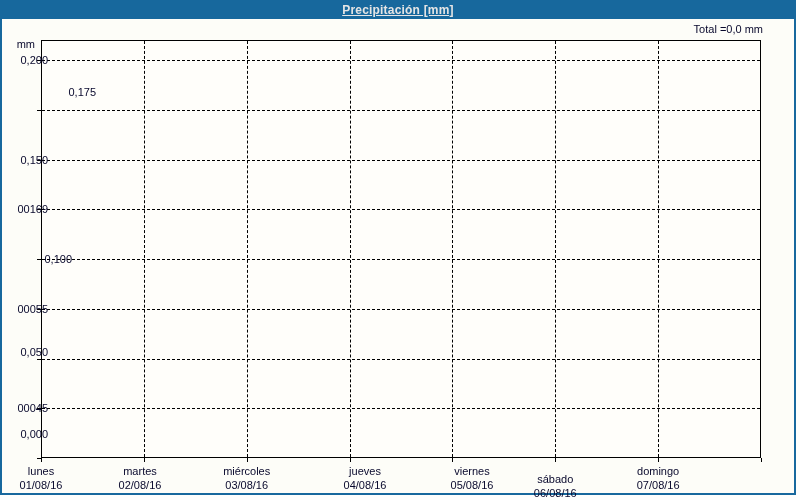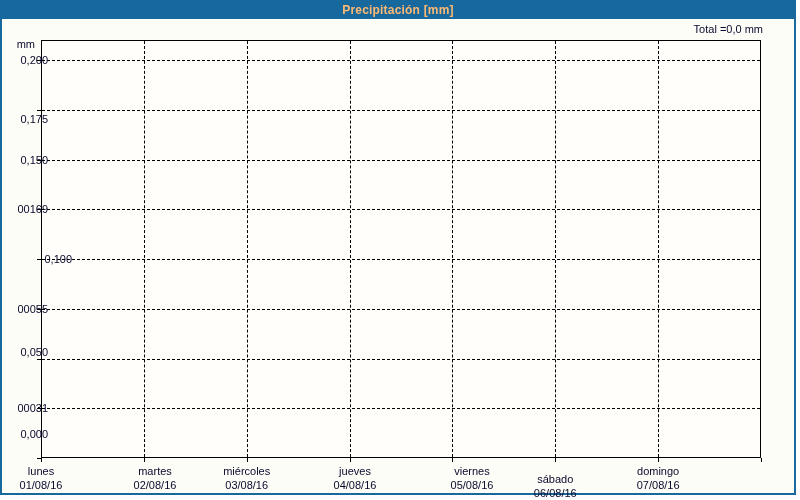--- a/index.html
+++ b/index.html
@@ -8,23 +8,24 @@
     background:#fdfefd;overflow:hidden;
     font-family:"Liberation Sans","DejaVu Sans",sans-serif;
     -webkit-font-smoothing:antialiased;
   }
   .panel{
     position:absolute;left:0;top:0;width:796px;height:495px;
     box-sizing:border-box;border:2px solid #17689d;background:#fdfdf8;
   }
   .titlebar{
     position:absolute;left:0;top:0;width:100%;height:17px;
-    background:#17689d;color:#fdba74;text-align:center;
+    background:#17689d;color:#e5e5e5;text-align:center;
     font-size:12px;font-weight:bold;line-height:17px;
     letter-spacing:0.2px;
+    text-decoration:underline;
   }
   .total-label{
     position:absolute;right:37px;top:23px;
     font-size:11px;color:#08082c;
   }
   .plot{
     position:absolute;left:41px;top:40px;width:720px;height:418px;
     box-sizing:border-box;border:1px solid #000000;background:#fffefa;
   }
   .grid-h{position:absolute;left:42px;width:718px;height:0;border-top:1px dashed #000000;}
@@ -59,68 +60,68 @@
   <div class="yunit">mm</div>
 
   <div class="plot"></div>
 
   <div id="overlay">
       <div class="grid-h" style="top: 60px;"></div>
       <div class="tick-y" style="top: 60px;"></div>
       <div class="ylab" style="top: 54px;">0,200</div>
       <div class="grid-h" style="top: 109.75px;"></div>
       <div class="tick-y" style="top: 109.75px;"></div>
-      <div class="ylab" style="top: 113px;">0,175</div>
+      <div class="ylab" style="top: 86px; padding-left: 48px;">0,175</div>
       <div class="grid-h" style="top: 159.5px;"></div>
       <div class="tick-y" style="top: 159.5px;"></div>
       <div class="ylab" style="top: 153.5px;">0,150</div>
       <div class="grid-h" style="top: 209.25px;"></div>
       <div class="tick-y" style="top: 209.25px;"></div>
       <div class="ylab" style="top: 203.25px;">00169</div>
       <div class="grid-h" style="top: 259px;"></div>
       <div class="tick-y" style="top: 259px;"></div>
       <div class="ylab" style="top: 253px; padding-left: 24px;">0,100</div>
       <div class="grid-h" style="top: 308.75px;"></div>
       <div class="tick-y" style="top: 308.75px;"></div>
       <div class="ylab" style="top: 302.75px;">00055</div>
       <div class="grid-h" style="top: 358.5px;"></div>
       <div class="tick-y" style="top: 358.5px;"></div>
       <div class="ylab" style="top: 346px;">0,050</div>
       <div class="grid-h" style="top: 408.25px;"></div>
       <div class="tick-y" style="top: 408.25px;"></div>
-      <div class="ylab" style="top: 402.25px;">00031</div>
+      <div class="ylab" style="top: 402.25px;">00045</div>
       <div class="tick-y" style="top: 458px;"></div>
       <div class="ylab" style="top: 428px;">0,000</div>
       <div class="grid-v" style="left: 143.857px;"></div>
       <div class="grid-v" style="left: 246.714px;"></div>
       <div class="grid-v" style="left: 349.571px;"></div>
       <div class="grid-v" style="left: 452.429px;"></div>
       <div class="grid-v" style="left: 555.286px;"></div>
       <div class="grid-v" style="left: 658.143px;"></div>
       <div class="tick-x" style="left: 41px;"></div>
       <div class="tick-x" style="left: 144px;"></div>
       <div class="tick-x" style="left: 247px;"></div>
       <div class="tick-x" style="left: 350px;"></div>
       <div class="tick-x" style="left: 452px;"></div>
       <div class="tick-x" style="left: 555px;"></div>
       <div class="tick-x" style="left: 658px;"></div>
       <div class="tick-x" style="left: 761px;"></div>
       <div class="xlab" style="left: -9px;">
         <div>lunes</div>
         <div>01/08/16</div>
       </div>
-      <div class="xlab" style="left: 105px;">
+      <div class="xlab" style="left: 90px;">
         <div>martes</div>
         <div>02/08/16</div>
       </div>
       <div class="xlab" style="left: 196.714px;">
         <div>miércoles</div>
         <div>03/08/16</div>
       </div>
-      <div class="xlab" style="left: 305px;">
+      <div class="xlab" style="left: 315px;">
         <div>jueves</div>
         <div>04/08/16</div>
       </div>
       <div class="xlab" style="left: 422px;">
         <div>viernes</div>
         <div>05/08/16</div>
       </div>
       <div class="xlab" style="left: 505.286px; margin-top: 8px;">
         <div>sábado</div>
         <div>06/08/16</div>

